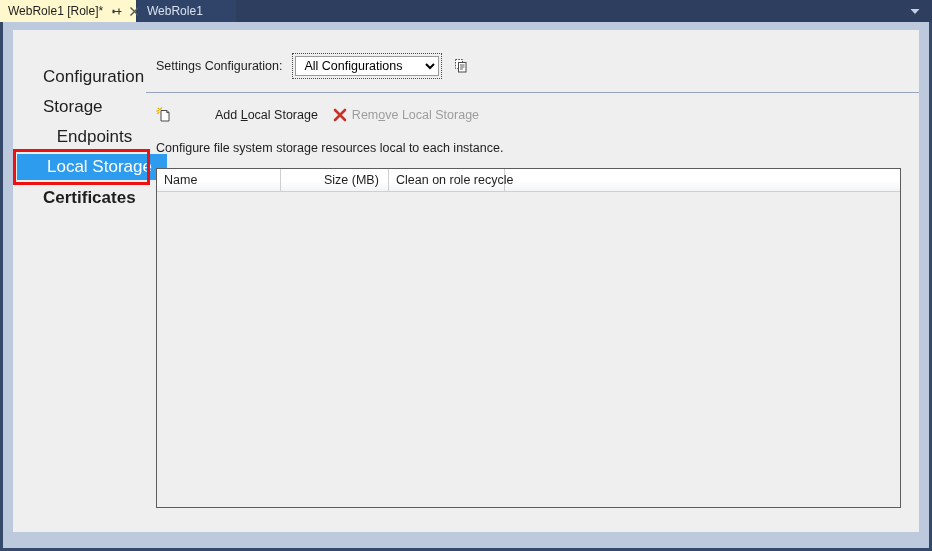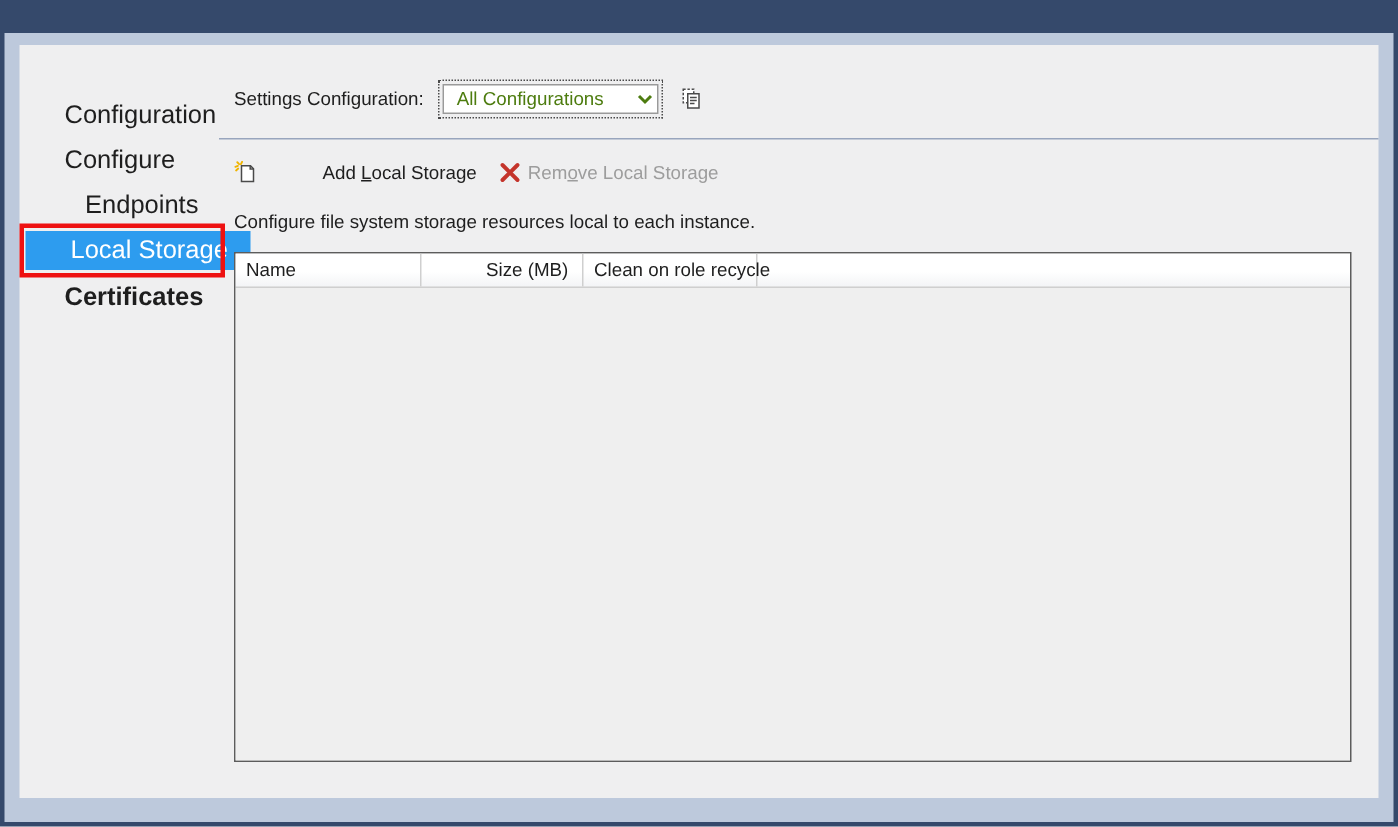--- a/index.html
+++ b/index.html
@@ -181,21 +181,21 @@
     margin-left: 10px;
     padding: 2px;
     border: 1px dotted #4a4a4a;
     display: inline-block;
   }
   #service-config-select {
     width: 144px;
     height: 20px;
     font-family: "Liberation Sans", sans-serif;
     font-size: 12.5px;
-    color: #4d7c0f;
+    color: #000000;
     background: #ffffff;
     border: 1px solid #9a9a9a;
     padding-left: 4px;
     box-sizing: border-box;
     outline: none;
   }
   #copy-config-button {
     margin-left: 7px;
     width: 22px;
     height: 22px;
@@ -289,32 +289,59 @@
   #grid-body {
     height: 315px;
     background: #efefef;
   }
 </style>
 </head>
 <body>
 
 <div id="app-window">
 
+  <div id="tab-strip">
+
+    <div class="tab" id="tab-active">
+      <span class="tab-title">WebRole1 [Role]*</span>
+      <span class="tab-pin">
+        <svg width="13" height="13" viewBox="0 0 13 13">
+          <path d="M3 6.5 H9 M9 3.5 V9.5 M9 6.5 H11.5" stroke="#3b3b3b" stroke-width="1.2" fill="none"></path>
+          <rect x="2.5" y="4.8" width="2" height="3.4" fill="#3b3b3b"></rect>
+        </svg>
+      </span>
+      <span class="tab-close">
+        <svg width="13" height="13" viewBox="0 0 13 13">
+          <path d="M2.5 2.5 L10.5 10.5 M10.5 2.5 L2.5 10.5" stroke="#5a5a5a" stroke-width="1.5" fill="none"></path>
+        </svg>
+      </span>
+    </div>
+
+    <div class="tab" id="tab-inactive">
+      <span class="tab-title">WebRole1</span>
+    </div>
+
+    <div id="tab-overflow-button">
+      <svg width="12" height="9" viewBox="0 0 12 9">
+        <path d="M1.5 2 L10.5 2 L6 7 Z" fill="#c6d0e2"></path>
+      </svg>
+    </div>
+  </div>
 
   <div id="window-frame">
     <div id="designer-surface">
 
       <div id="left-nav">
 
         <div class="nav-item" id="nav-configuration">
           <span>Configuration</span>
         </div>
 
         <div class="nav-item" id="nav-settings">
-          <span>Configure</span>
+          <span>Storage</span>
         </div>
 
         <div class="nav-item" id="nav-endpoints">
           <span>Endpoints</span>
         </div>
 
         <div class="nav-item selected" id="nav-local-storage">
           <span>Local Storage</span>
         </div>
 

